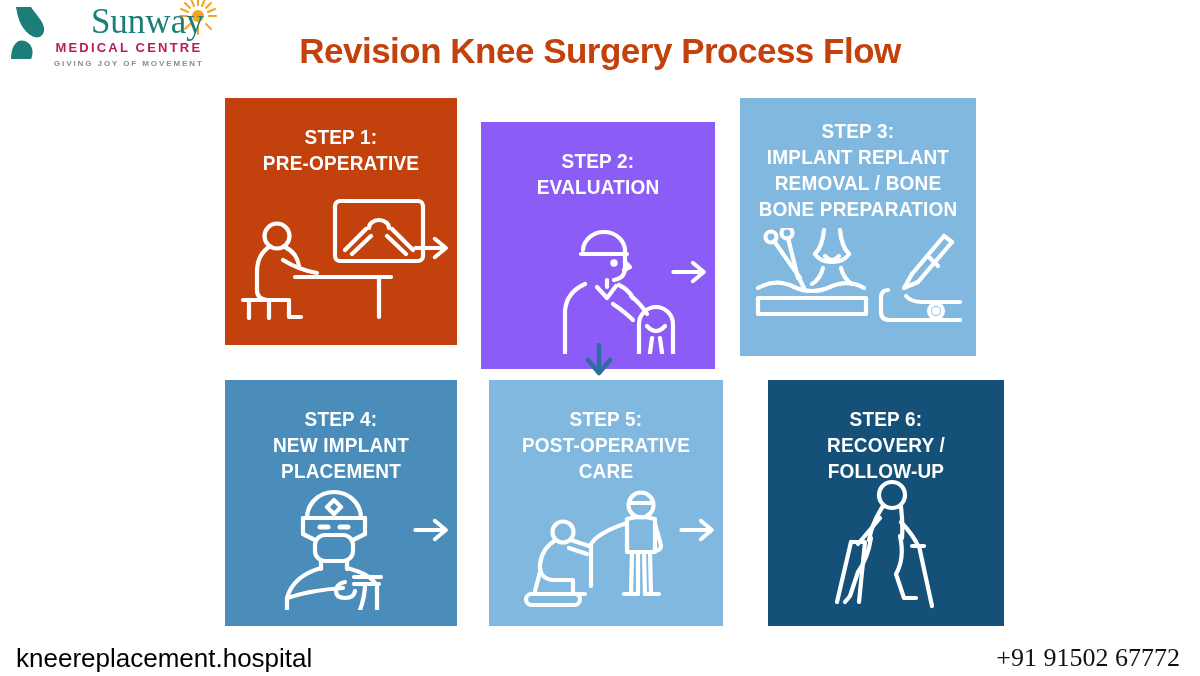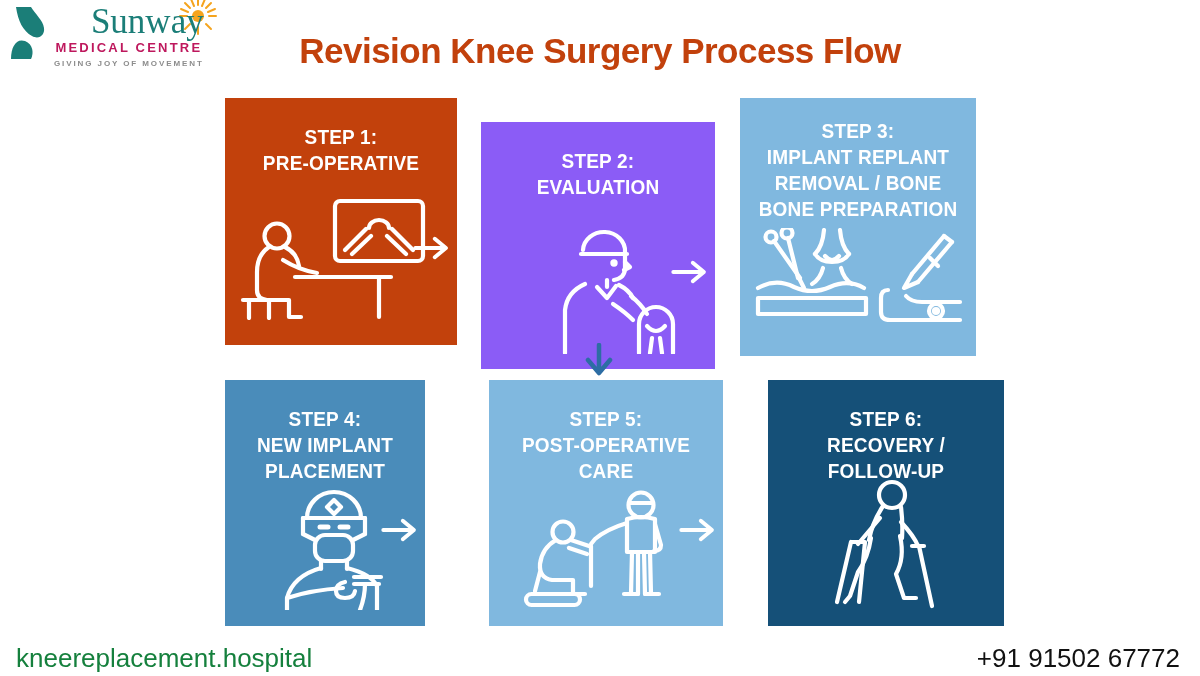--- a/index.html
+++ b/index.html
@@ -25,21 +25,21 @@
   .page-title {
     position:absolute; left:0; right:0; top:31px; text-align:center;
     font-size:35px; font-weight:700; letter-spacing:-0.5px; color:#c2410c;
   }
 
   
   .step { position:absolute; color:#ffffff; }
   .b1 { left:225px; top:98px;  width:232px; height:247px; }
   .b2 { left:481px; top:98px;  width:234px; height:247px; }
   .b3 { left:740px; top:98px;  width:236px; height:258px; }
-  .b4 { left:225px; top:380px; width:200px; height:246px; }
+  .b4 { left:225px; top:380px; width:232px; height:246px; }
   .b5 { left:481px; top:380px; width:234px; height:246px;margin-left:8px; }
   .b6 { left:740px; top:380px; width:236px; height:246px; }
 
   .step-head { padding-top:26px; text-align:center; transform:scaleX(0.95); }
   .b3 .step-head { padding-top:20px; }
   .step-label, .step-title {
     font-size:20px; font-weight:700; line-height:26px; letter-spacing:0.2px;
     white-space:pre-line;
   }
   .step-icon { position:absolute; }
@@ -47,22 +47,22 @@
   .i2 { left:40px;  top:102px; }
   .i3 { left:14px;  top:130px; }
   .i4 { left:34px;  top:100px; }
   .i5 { left:30px;  top:108px; }
   .i6 { left:52px;  top:98px;  }
 
   .next-arrow { position:absolute; right:6px; top:137px; width:38px; height:26px; }
   .down-arrow { position:absolute; left:584px; top:343px; width:30px; height:36px; }
 
   
-  .footer-site  { position:absolute; left:16px;  top:643px; font-size:26px; color:#15803d; }
-  .footer-phone { position:absolute; right:20px; top:643px; font-size:26px; color:#111111; }
+  .footer-site  { position:absolute; left:16px;  top:643px; font-size:26px; color:#000000; }
+  .footer-phone { position:absolute; right:20px; top:643px; font-size:26px; color:#111111;font-family:Liberation Serif, serif; }
 
   svg .ln { fill:none; stroke:#ffffff; stroke-width:4.2; stroke-linecap:round; stroke-linejoin:round; }
 </style>
 </head>
 <body>
 
 <div class="canvas">
 
   <div class="logo">
     <svg class="logo-knee" viewBox="0 0 44 54" style="color: rgb(27, 126, 120);">

